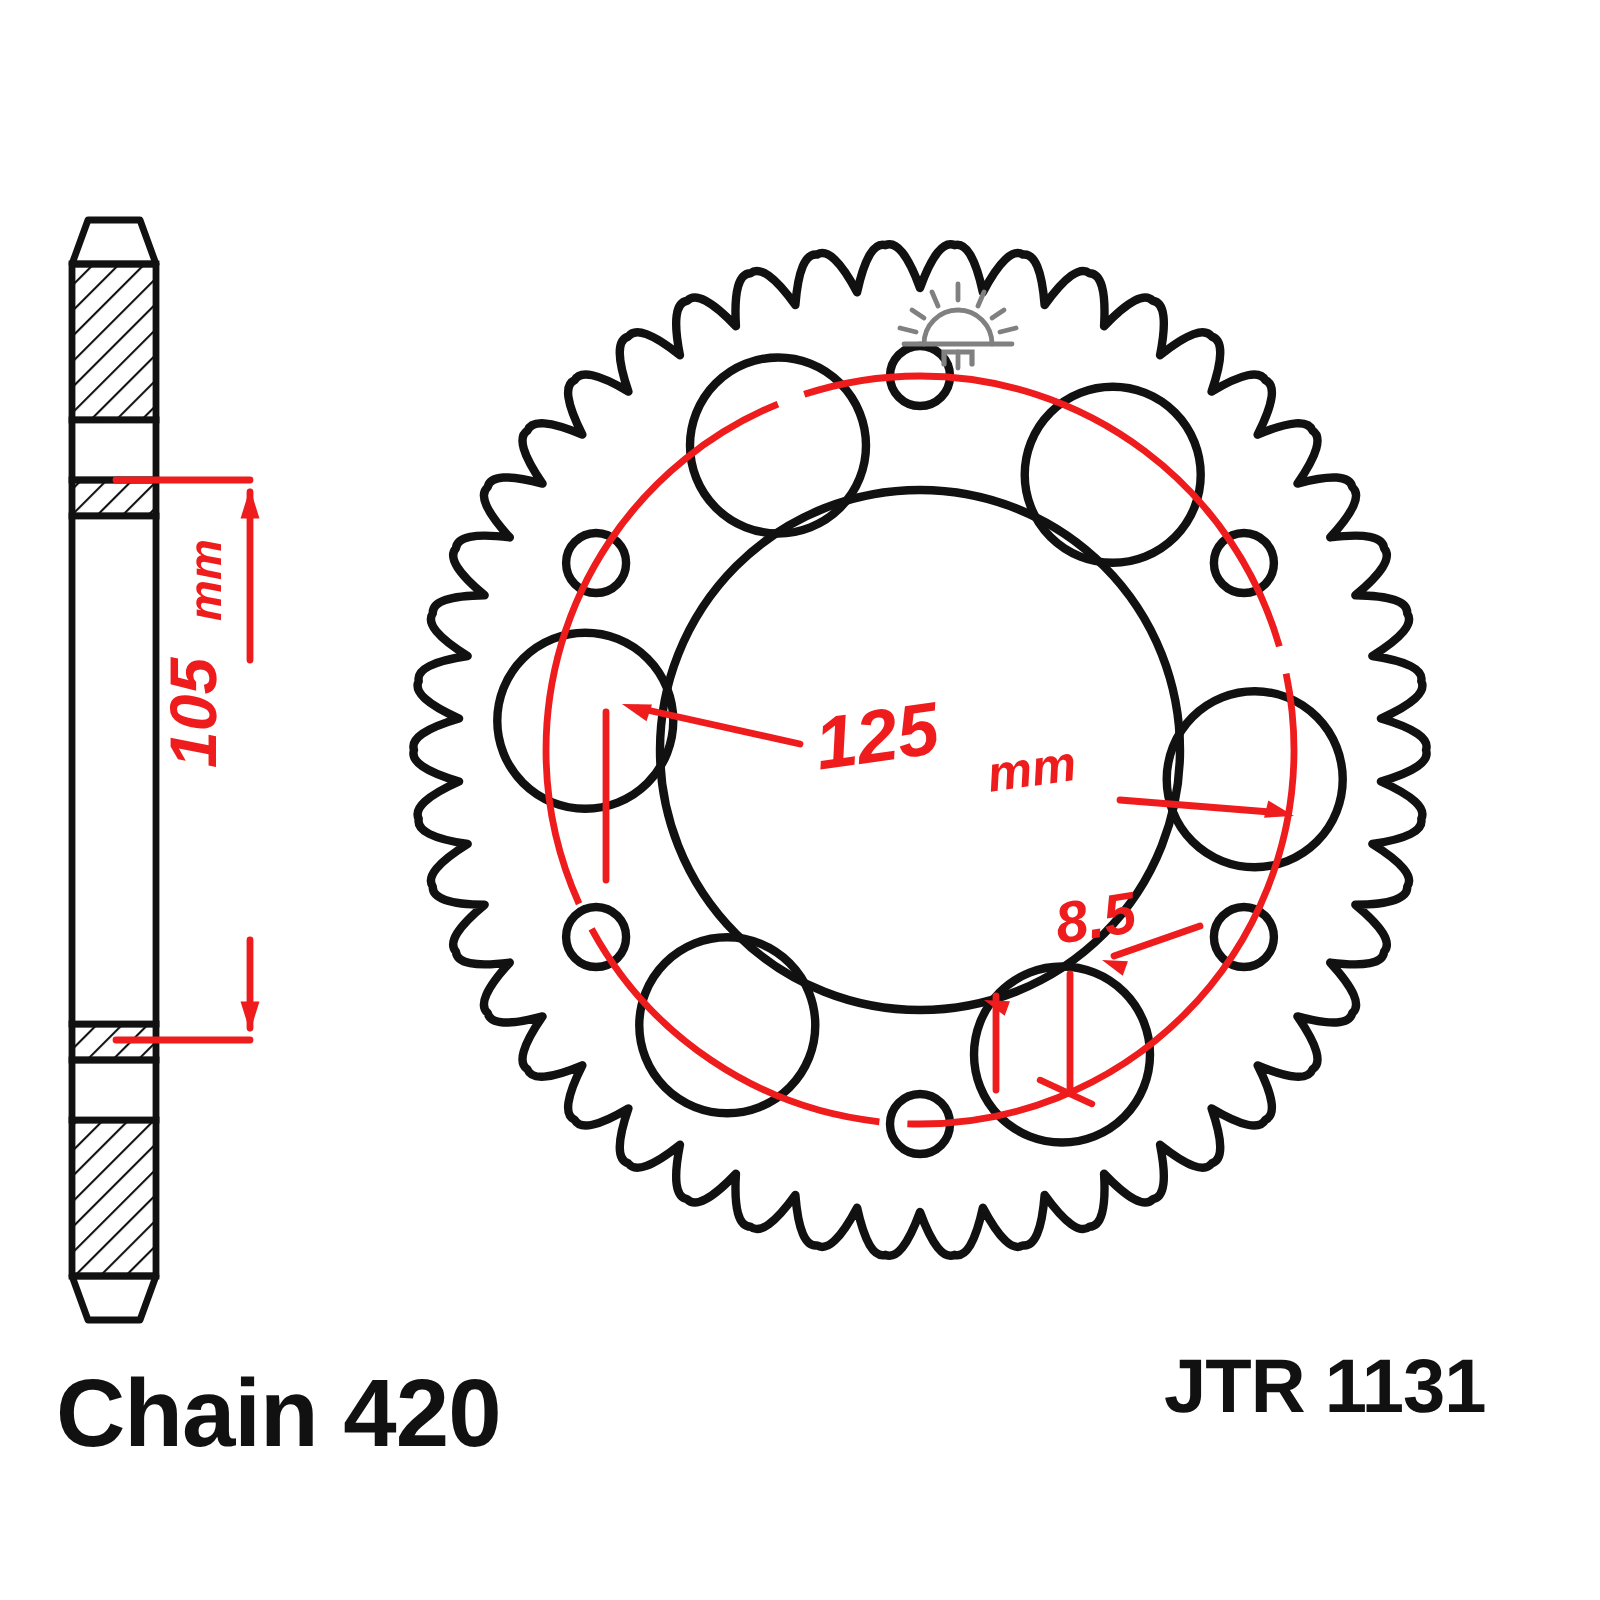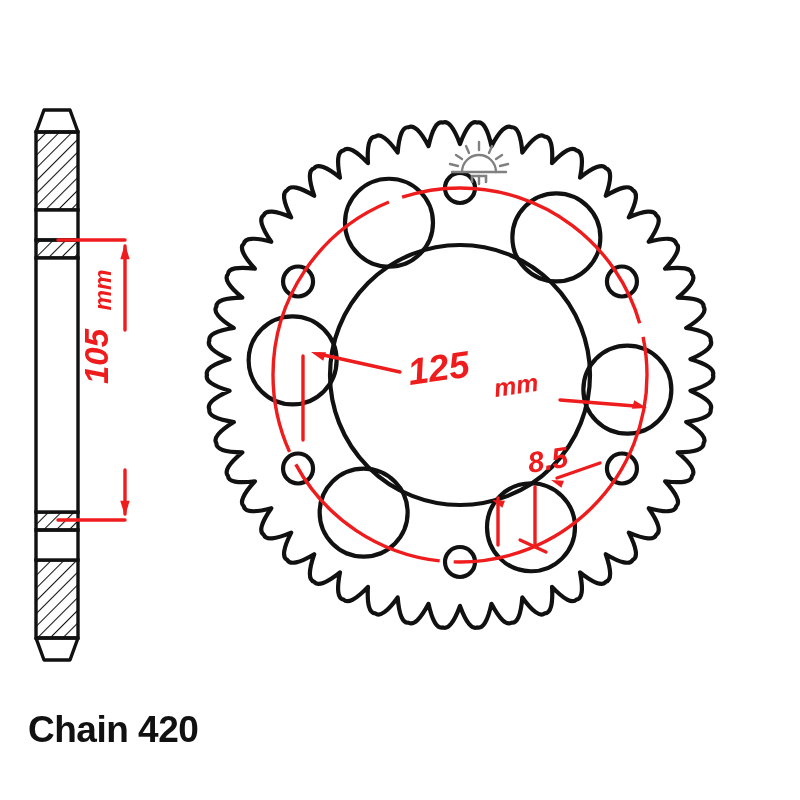--- a/index.html
+++ b/index.html
@@ -40,22 +40,22 @@
   .caption {
     position: absolute;
     font-family: "Liberation Sans", sans-serif;
     font-weight: bold;
     color: #111111;
     white-space: nowrap;
     letter-spacing: -0.5px;
   }
   #chain-caption {
     left: 28px;
-    top: 709px;
-    font-size: 37px;
+    top: 680px;
+    font-size: 48px;
   }
   #part-caption {
     left: 582px;
     top: 673px;
     font-size: 38px;
   }
   .dim-text {
     position: absolute;
     font-family: "Liberation Sans", sans-serif;
     font-style: italic;
@@ -185,20 +185,21 @@
       <line x1="508" y1="164" x2="500" y2="166"></line>
       <path d="M472 182 l0 -6 l14 0 l0 6" stroke-width="2.6"></path>
       <line x1="479" y1="176" x2="479" y2="184"></line>
     </g>
 
   </svg>
 
   <div class="label-layer">
     <div class="caption" id="chain-caption">Chain 420</div>
 
+    <div class="caption" id="part-caption">JTR 1131</div>
 
     <div class="dim-text" id="dim-pcd-value">125</div>
 
     <div class="dim-text" id="dim-pcd-unit">mm</div>
 
     <div class="dim-text" id="dim-hole-value">8.5</div>
 
     <div class="dim-text" id="dim-thick-value">105</div>
 
     <div class="dim-text" id="dim-thick-unit">mm</div>

